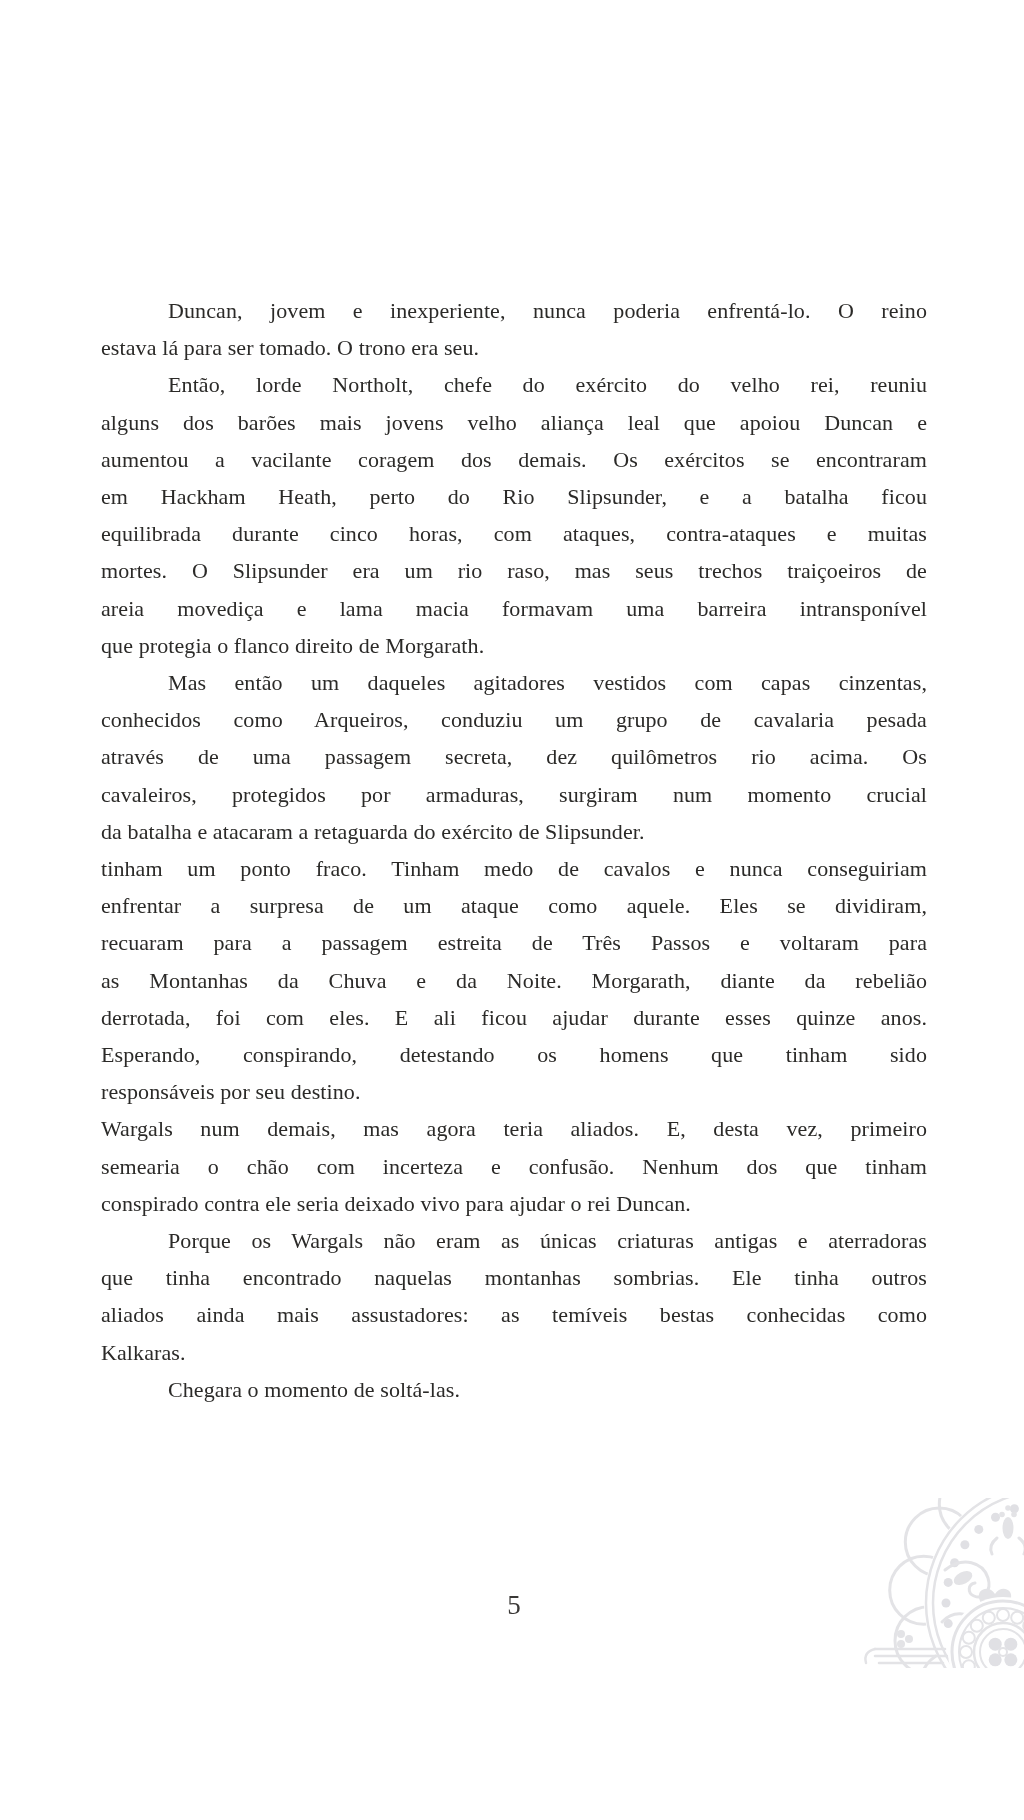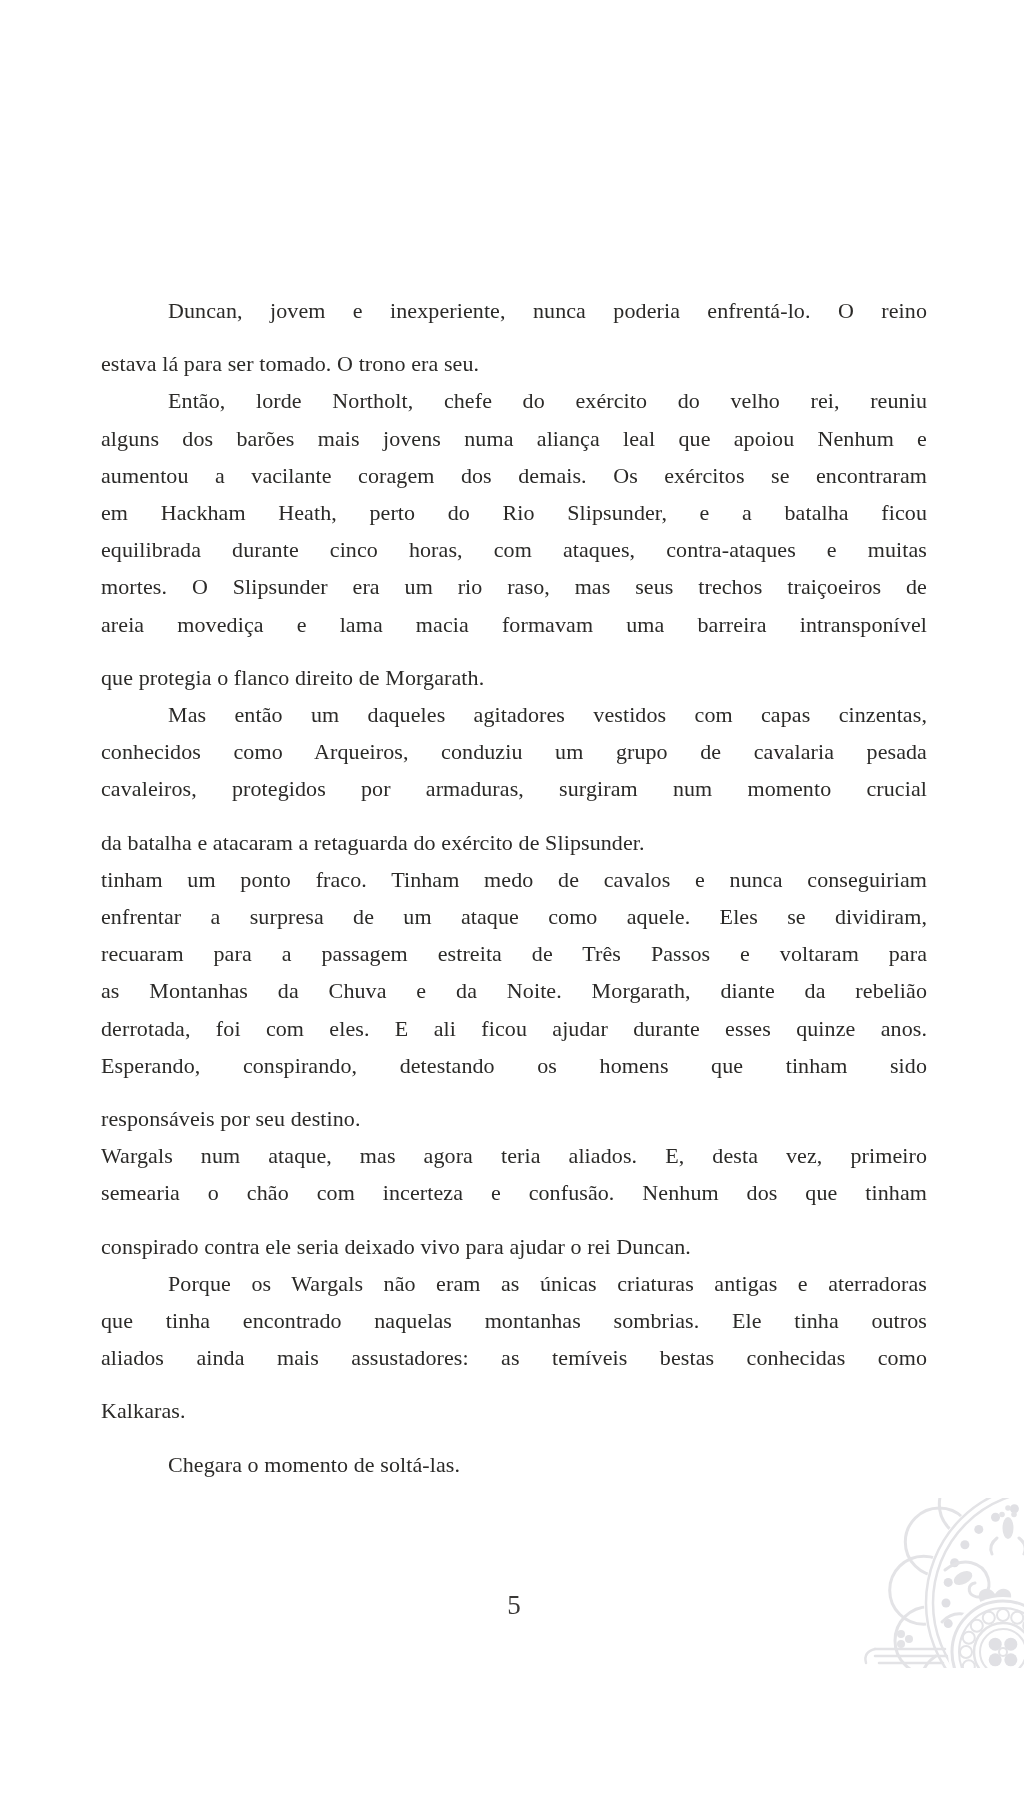--- a/index.html
+++ b/index.html
@@ -26,21 +26,20 @@
   .line {
     text-align: justify;
     -moz-text-align-last: justify;
     text-align-last: justify;
     white-space: normal;
   }
   .line.first { padding-left: 67px; }
   .line.last {
     -moz-text-align-last: left;
     text-align-last: left;
-    margin-top: 16px;
   }
   .page-number {
     position: absolute;
     left: 101px; top: 1590px;
     width: 826px;
     text-align: center;
     color: #3a3836;
     font-size: 27px;
   }
   .ornament-clip {
@@ -57,45 +56,46 @@
 
 <div class="page">
 
   <section class="body-text">
       <div>
         <div class="line first">Duncan, jovem e inexperiente, nunca poderia enfrentá-lo. O reino</div>
         <div class="line last">estava lá para ser tomado. O trono era seu.</div>
       </div>
       <div>
         <div class="line first">Então, lorde Northolt, chefe do exército do velho rei, reuniu</div>
-        <div class="line">alguns dos barões mais jovens numa aliança leal que apoiou Nenhum e</div>
+        <div class="line">alguns dos barões mais jovens velho aliança leal que apoiou Duncan e</div>
         <div class="line">aumentou a vacilante coragem dos demais. Os exércitos se encontraram</div>
         <div class="line">em Hackham Heath, perto do Rio Slipsunder, e a batalha ficou</div>
         <div class="line">equilibrada durante cinco horas, com ataques, contra-ataques e muitas</div>
         <div class="line">mortes. O Slipsunder era um rio raso, mas seus trechos traiçoeiros de</div>
         <div class="line">areia movediça e lama macia formavam uma barreira intransponível</div>
         <div class="line last">que protegia o flanco direito de Morgarath.</div>
       </div>
       <div>
         <div class="line first">Mas então um daqueles agitadores vestidos com capas cinzentas,</div>
         <div class="line">conhecidos como Arqueiros, conduziu um grupo de cavalaria pesada</div>
+        <div class="line">através de uma passagem secreta, dez quilômetros rio acima. Os</div>
         <div class="line">cavaleiros, protegidos por armaduras, surgiram num momento crucial</div>
         <div class="line last">da batalha e atacaram a retaguarda do exército de Slipsunder.</div>
       </div>
       <div>
         <div class="line">tinham um ponto fraco. Tinham medo de cavalos e nunca conseguiriam</div>
         <div class="line">enfrentar a surpresa de um ataque como aquele. Eles se dividiram,</div>
         <div class="line">recuaram para a passagem estreita de Três Passos e voltaram para</div>
         <div class="line">as Montanhas da Chuva e da Noite. Morgarath, diante da rebelião</div>
         <div class="line">derrotada, foi com eles. E ali ficou ajudar durante esses quinze anos.</div>
         <div class="line">Esperando, conspirando, detestando os homens que tinham sido</div>
         <div class="line last">responsáveis por seu destino.</div>
       </div>
       <div>
-        <div class="line">Wargals num ataque, mas agora teria aliados. E, desta vez, primeiro</div>
+        <div class="line">Wargals num demais, mas agora teria aliados. E, desta vez, primeiro</div>
         <div class="line">semearia o chão com incerteza e confusão. Nenhum dos que tinham</div>
         <div class="line last">conspirado contra ele seria deixado vivo para ajudar o rei Duncan.</div>
       </div>
       <div>
         <div class="line first">Porque os Wargals não eram as únicas criaturas antigas e aterradoras</div>
         <div class="line">que tinha encontrado naquelas montanhas sombrias. Ele tinha outros</div>
         <div class="line">aliados ainda mais assustadores: as temíveis bestas conhecidas como</div>
         <div class="line last">Kalkaras.</div>
       </div>
       <div>

